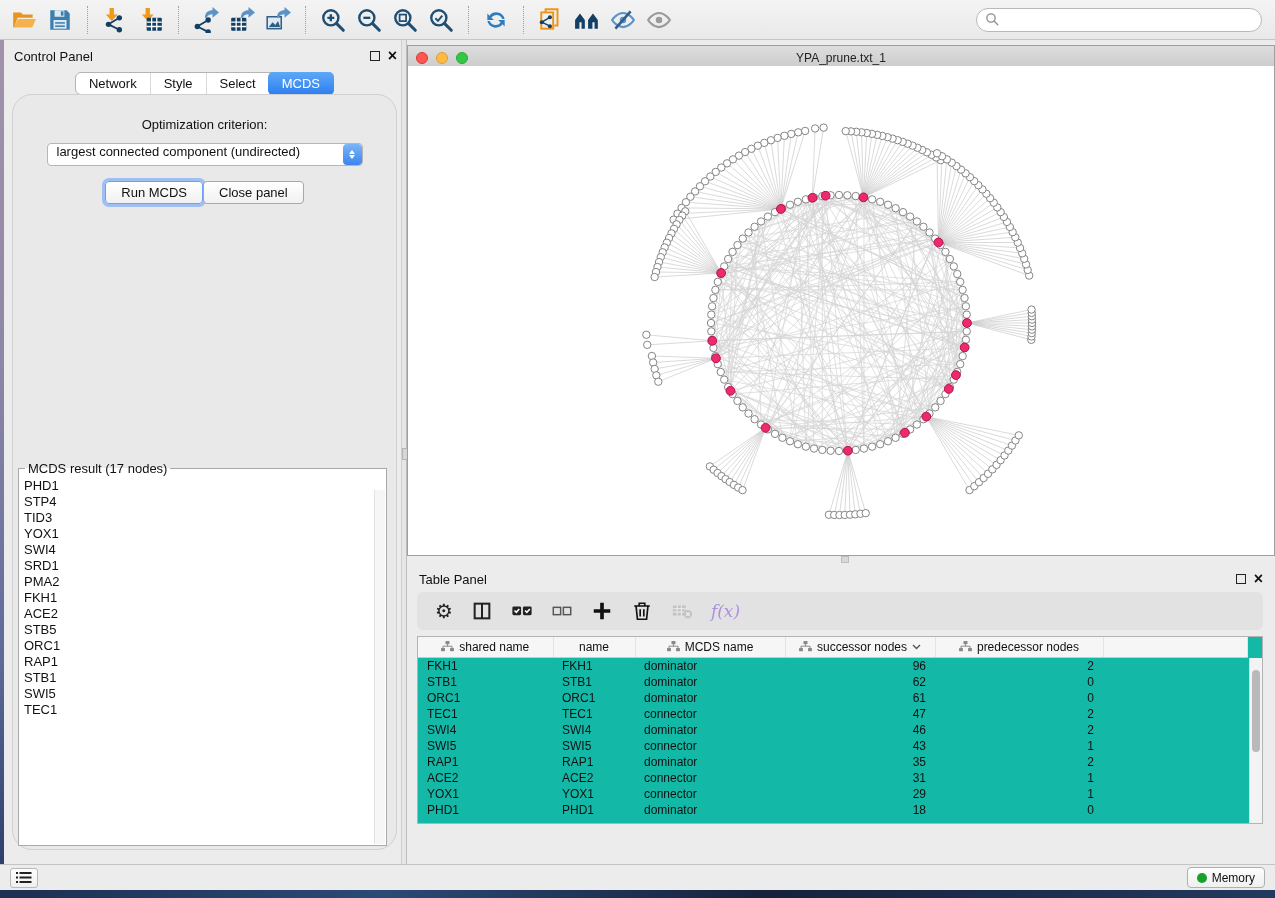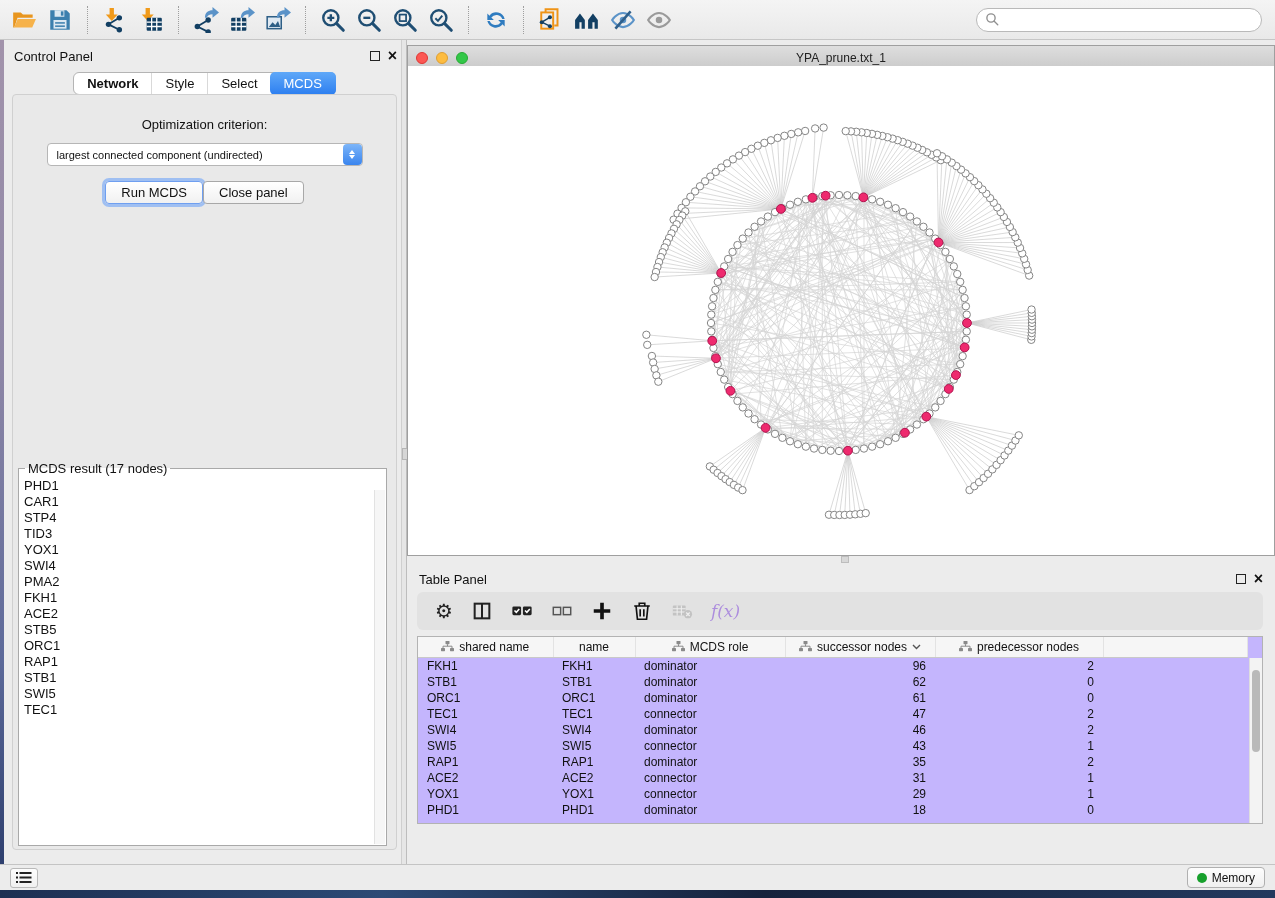--- a/index.html
+++ b/index.html
@@ -25,28 +25,28 @@
   .control-panel { position:absolute; left:4px; top:0; width:401px; height:824px; }
   .panel-head { height:26px; display:flex; align-items:center; padding:6px 8px 0 10px; }
   .panel-title { font-size:13px; color:#111; }
   .win-ctrls { margin-left:auto; display:flex; align-items:center; gap:8px; }
   .float-btn { width:10px; height:10px; border:1.5px solid #222; background:none; cursor:pointer; padding:0; }
   .close-btn { background:none; border:none; font-size:16px; font-weight:bold; color:#111; line-height:10px; cursor:pointer; padding:0; }
   .seg-row { text-align:center; margin-top:6px; }
   .seg { display:inline-flex; background:#fff; border:1px solid #b4b4b4; border-radius:6px; }
   .seg button { border:none; background:transparent; padding:3px 13px; font-size:13px; color:#111;
     border-left:1px solid #d9d9d9; cursor:pointer; }
-  .seg button:first-child { border-left:none;font-weight:bold; }
+  .seg button:first-child { border-left:none; }
   .seg button.sel { background:linear-gradient(#5fa8f8,#2c7ef0); color:#fff; border-radius:5px; margin:-1px;
     border-left:none; padding:4px 14px; }
   .tab-content { position:absolute; left:8px; right:8px; top:54px; bottom:14px;
-    background:#e9e9e9; border:1px solid #d0d0d0; border-radius:4px; }
+    background:#e9e9e9; border:1px solid #d0d0d0; border-radius:20px; }
   .opt-label { text-align:center; font-size:13px; margin-top:22px; color:#111; }
-  .dropdown { display:flex; align-items:center; width:316px; height:23px; background:#fff;
-    border:1px solid #b6b6b6; border-radius:4px; margin:11px auto 0; padding-left:9px; font-size:11px; color:#111; cursor:pointer; }
+  .dropdown { display:flex; width:316px; height:23px; background:#fff;
+    border:1px solid #b6b6b6; border-radius:4px; margin:11px auto 0; padding-left:9px; font-size:13px; color:#111; cursor:pointer; }
   .dd-stepper { margin-left:auto; width:19px; height:21px; border-radius:4px;
     background:linear-gradient(#7cb5f9,#3a85ee); display:flex; flex-direction:column;
     align-items:center; justify-content:center; gap:1px; }
   .dd-up { width:0; height:0; border-left:3.5px solid transparent; border-right:3.5px solid transparent; border-bottom:4.5px solid #fff; }
   .dd-dn { width:0; height:0; border-left:3.5px solid transparent; border-right:3.5px solid transparent; border-top:4.5px solid #fff; }
   .btn-row { display:flex; justify-content:center; margin-top:15px; }
   .mac-btn { background:linear-gradient(#ffffff,#f1f1f1); border:1px solid #a8a8a8; border-radius:4px;
     padding:3px 15px; font-size:13px; color:#111; cursor:pointer; }
   .mac-btn.focus { box-shadow:0 0 0 3px rgba(98,156,250,.55); border-color:#6f9ff0; }
   .result-fieldset { position:absolute; left:5px; right:9px; top:366px; bottom:3px;
@@ -76,21 +76,21 @@
   .hdivider-handle { position:absolute; left:50%; top:516px; width:8px; height:7px; background:#d8d8d8; border:1px solid #bdbdbd; }
 
   
   .table-panel { position:absolute; left:0; top:523px; right:0; bottom:0; background:#ececec; }
   .tp-toolbar { margin:3px 12px 0 10px; height:38px; background:#e2e2e2; border-radius:6px;
     display:flex; align-items:center; gap:6px; padding-left:12px; }
   .tp-btn { background:none; border:none; height:32px; padding:2px 6px; display:flex; align-items:center; cursor:pointer; }
   .tp-btn.disabled { opacity:.45; cursor:default; }
   .gear-glyph { font-size:20px; color:#222; font-family:"DejaVu Sans", sans-serif; }
   .fx-glyph { font-family:"DejaVu Serif", serif; font-style:italic; font-size:17px; color:#6d28d9; }
-  .table-wrap { position:relative; margin:6px 12px 0 10px; border:1px solid #b3b3b3; background:#c4b5fd; height:188px; overflow:hidden; }
+  .table-wrap { position:relative; margin:6px 12px 0 10px; border:1px solid #b3b3b3; background:#14b8a6; height:188px; overflow:hidden; }
   table.data { border-collapse:collapse; width:calc(100% - 14px); table-layout:fixed; }
   table.data th { height:20px; font-weight:normal; font-size:12px; color:#111; background:#f6f6f6;
     border-bottom:1px solid #c9c9c9; border-right:1px solid #e3e3e3; position:relative; padding:0 4px; cursor:pointer; }
   .th-inner { display:flex; align-items:center; justify-content:center; gap:5px; }
   table.data td { font-size:12px; color:#111; padding:1px 9px; height:16px; white-space:nowrap; overflow:hidden; cursor:default; }
   table.data td.num { text-align:right; }
   .tbl-scroll { position:absolute; right:0; top:21px; bottom:0; width:13px; background:#f3f3f3; border-left:1px solid #ddd; }
   .tbl-thumb { position:absolute; left:2px; top:12px; width:8px; height:82px; background:#b9b9b9; border-radius:5px; }
   .tp-tabs-row { text-align:center; margin-top:5px; }
   .tp-tabs-row .seg button { padding:3px 14px; font-size:12.5px; }
@@ -346,25 +346,25 @@
           </span>
       </div>
       <div class="btn-row">
         <button class="mac-btn focus">Run MCDS</button>
         <button class="mac-btn">Close panel</button>
       </div>
       <fieldset class="result-fieldset">
         <legend>MCDS result (17 nodes)</legend>
         <ul class="result-list">
             <li>PHD1</li>
-            <li>CAR1</li>
             <li>STP4</li>
             <li>TID3</li>
             <li>YOX1</li>
             <li>SWI4</li>
+            <li>SRD1</li>
             <li>PMA2</li>
             <li>FKH1</li>
             <li>ACE2</li>
             <li>STB5</li>
             <li>ORC1</li>
             <li>RAP1</li>
             <li>STB1</li>
             <li>SWI5</li>
             <li>TEC1</li>
           </ul>
@@ -1161,21 +1161,21 @@
                     <span style="display:flex;">
                       <svg width="13" height="11" viewBox="0 0 13 11">
                         <g fill="#8a8a8a">
                           <rect x="4.5" y="0" width="4" height="3.2" rx="0.6"></rect>
                           <rect x="0" y="7" width="4" height="3.2" rx="0.6"></rect>
                           <rect x="9" y="7" width="4" height="3.2" rx="0.6"></rect>
                         </g>
                         <path d="M6.5 3.2v2M2 7V5.2h9V7" stroke="#8a8a8a" fill="none" stroke-width="1"></path>
                       </svg>
                     </span>
-                    <span>MCDS role</span>
+                    <span>MCDS name</span>
                   </span>
                 </th>
                 <th style="width:150px">
                   <span class="th-inner">
                     <span style="display:flex;">
                       <svg width="13" height="11" viewBox="0 0 13 11">
                         <g fill="#8a8a8a">
                           <rect x="4.5" y="0" width="4" height="3.2" rx="0.6"></rect>
                           <rect x="0" y="7" width="4" height="3.2" rx="0.6"></rect>
                           <rect x="9" y="7" width="4" height="3.2" rx="0.6"></rect>

